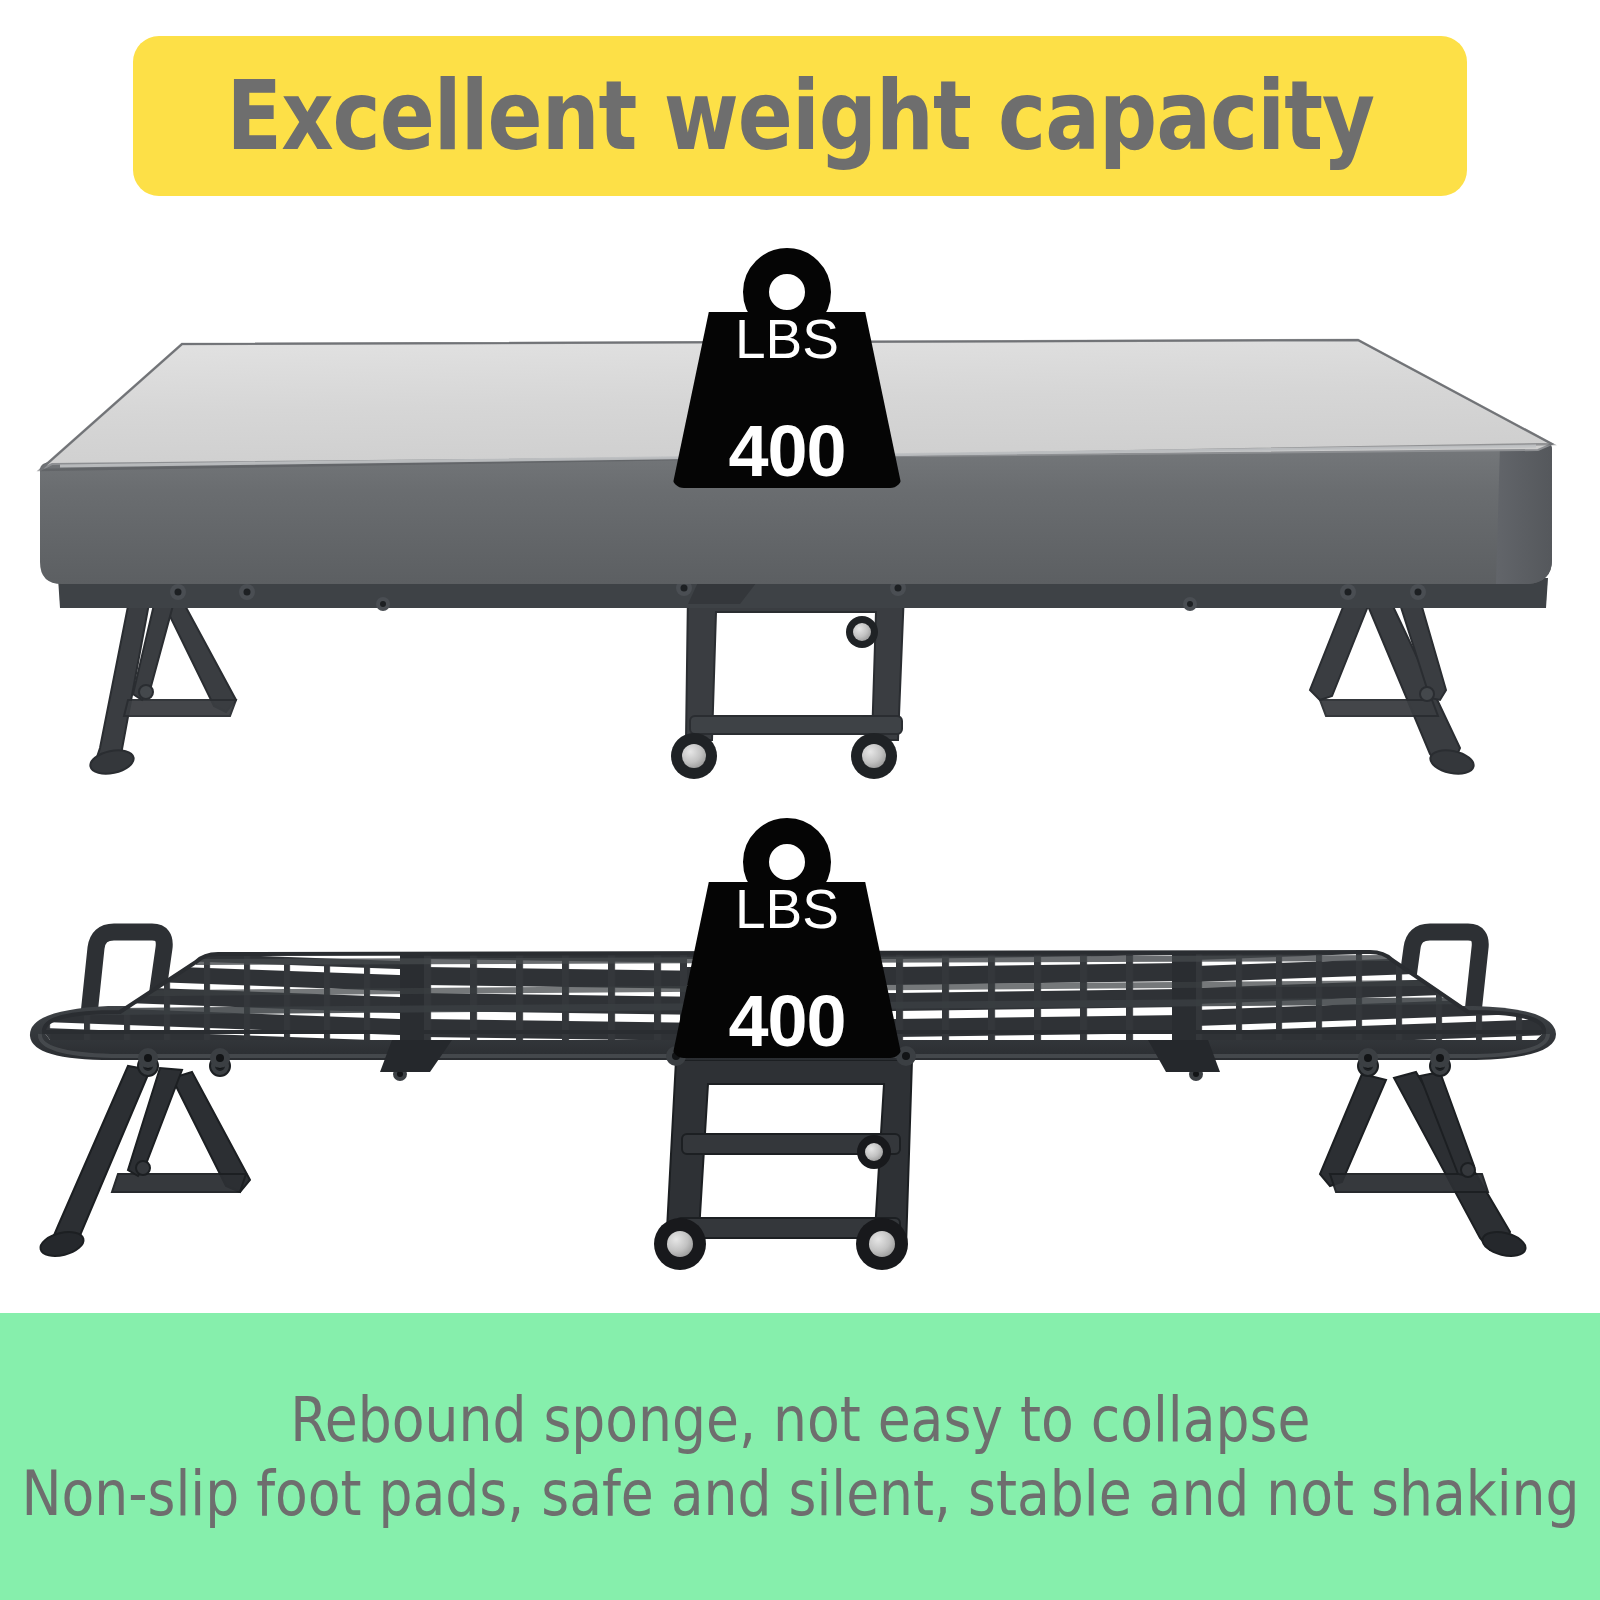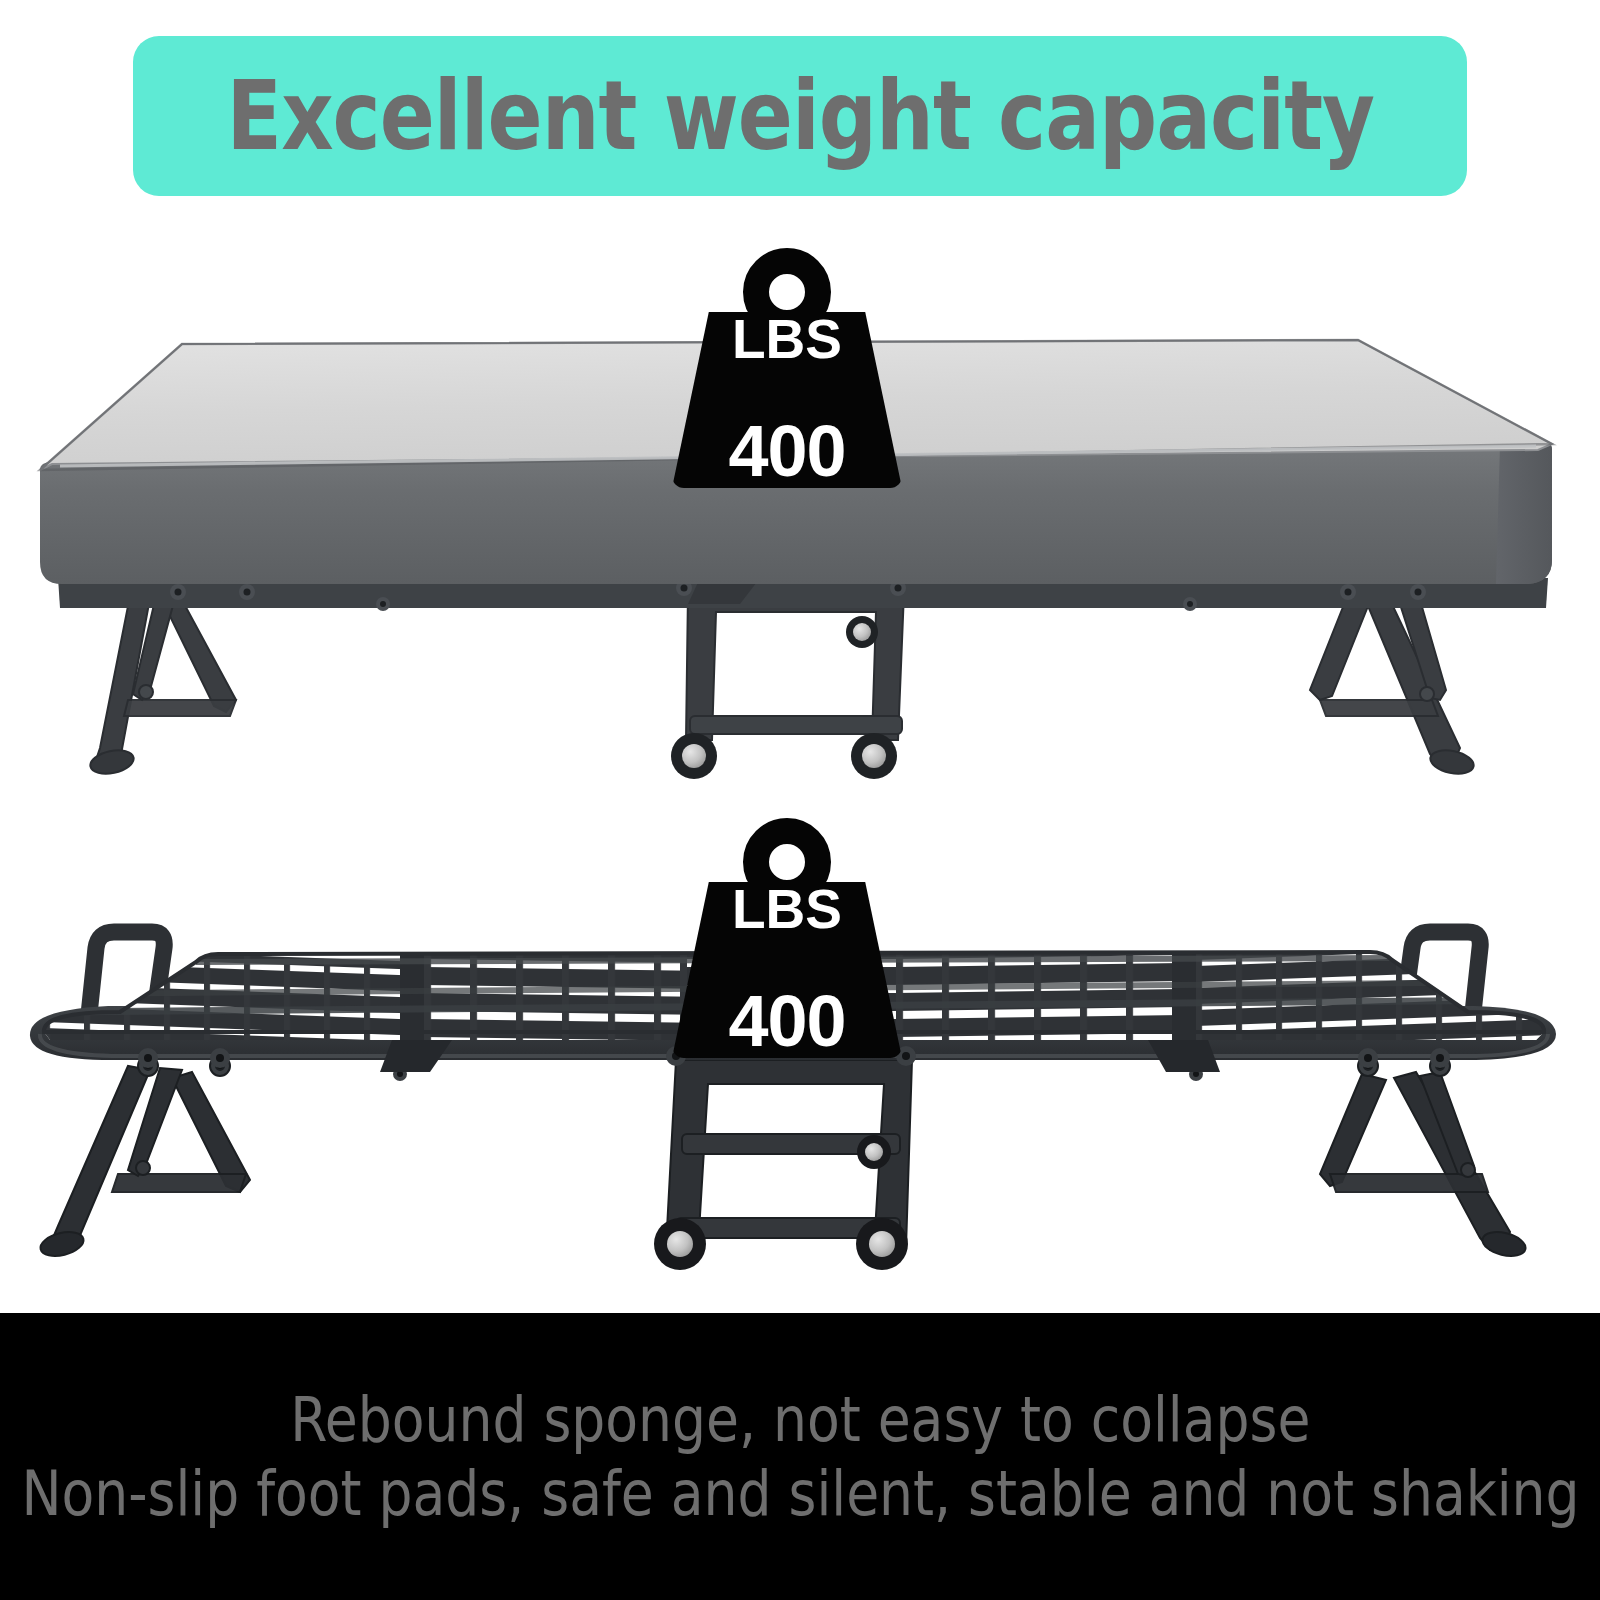--- a/index.html
+++ b/index.html
@@ -15,21 +15,21 @@
     position: relative;
   }
 
   
   .header-banner {
     position: absolute;
     left: 133px;
     top: 36px;
     width: 1334px;
     height: 160px;
-    background: #5eead4;
+    background: #fde047;
     border-radius: 26px;
     display: flex;
     align-items: center;
     justify-content: center;
   }
   .header-title {
     font-family: "Liberation Sans Narrow", "DejaVu Sans Condensed", "Liberation Sans", sans-serif;
     font-weight: bold;
     font-size: 96px;
     line-height: 1;
@@ -89,40 +89,40 @@
     display: flex;
     flex-direction: column;
     align-items: center;
     justify-content: center;
     color: #ffffff;
   }
   .badge-unit {
     font-family: "Liberation Sans", sans-serif;
     font-size: 55px;
     line-height: 0.98;
-    font-weight: 700;
+    font-weight: 400;
     letter-spacing: 0px;
   }
   .badge-value {
     font-family: "Liberation Sans", sans-serif;
     font-size: 72px;
     line-height: 1.0;
     font-weight: bold;
     letter-spacing: -1px;
     margin-top: 48px;
   }
 
   
   .caption-band {
     position: absolute;
     left: 0;
     top: 1313px;
     width: 1600px;
     height: 287px;
-    background: #000000;
+    background: #86efac;
     display: flex;
     flex-direction: column;
     align-items: center;
     justify-content: center;
   }
   .caption-line {
     font-family: "Liberation Sans Narrow", "DejaVu Sans Condensed", "Liberation Sans", sans-serif;
     color: #6e6e6e;
     white-space: nowrap;
     line-height: 1.18;

